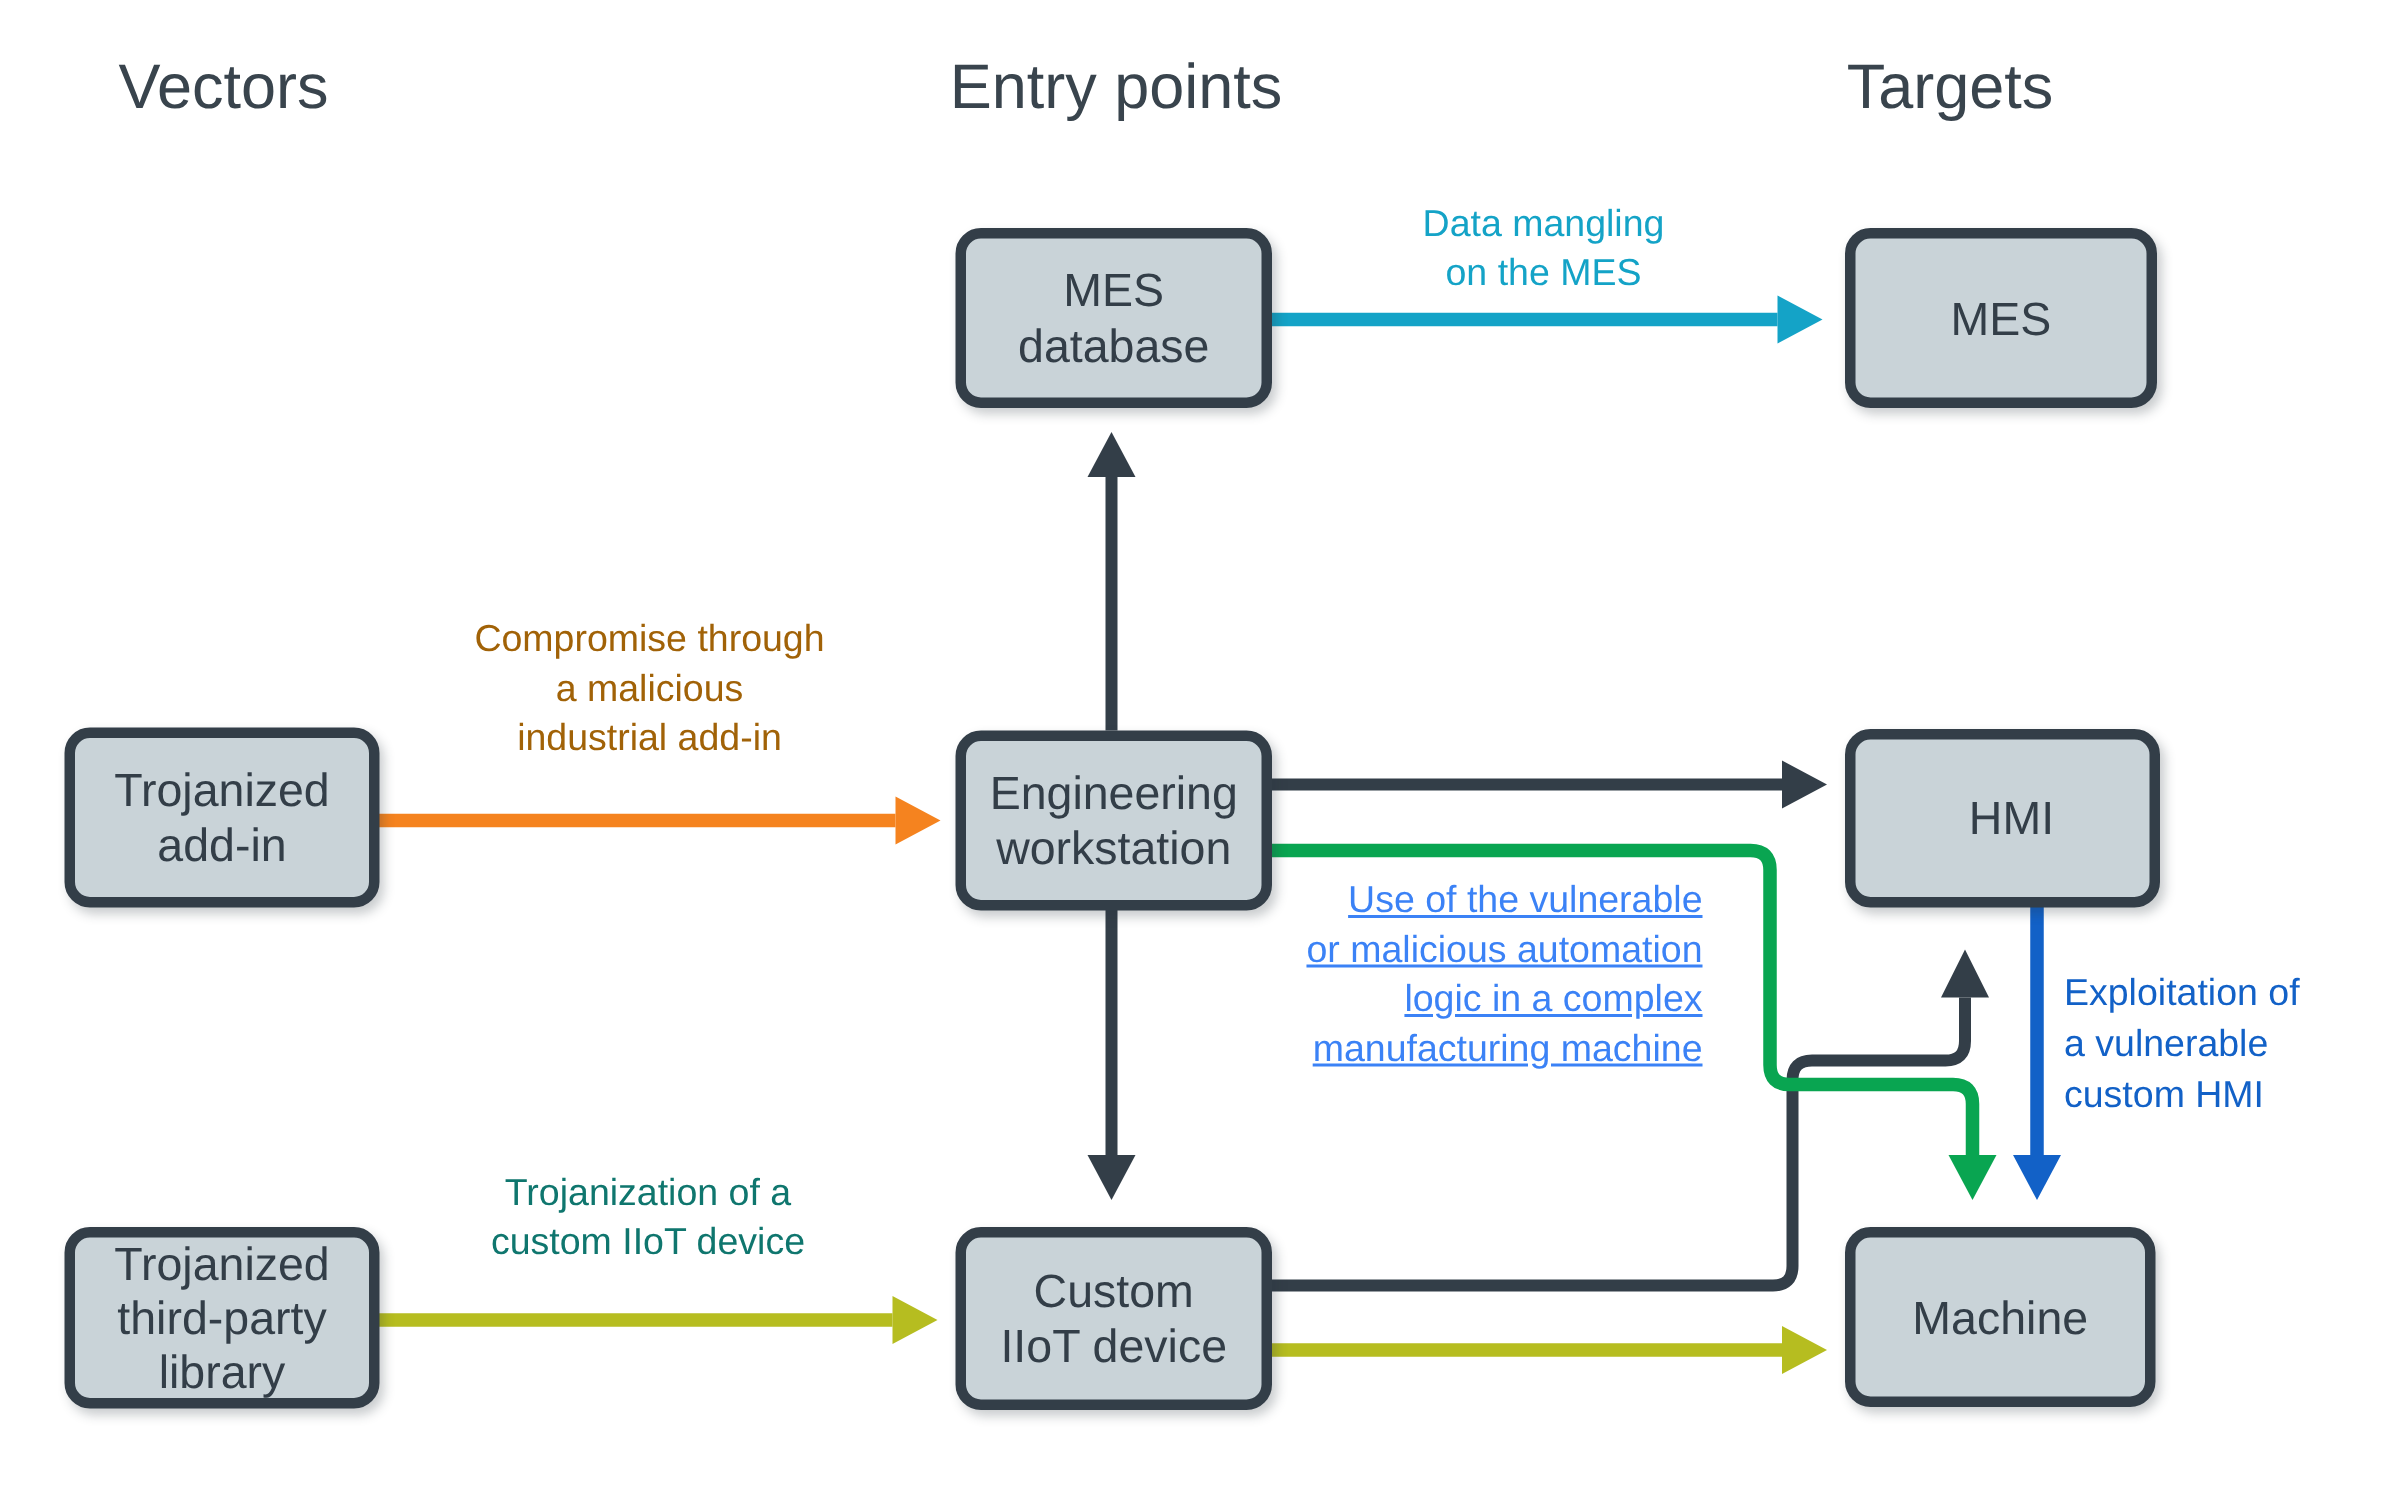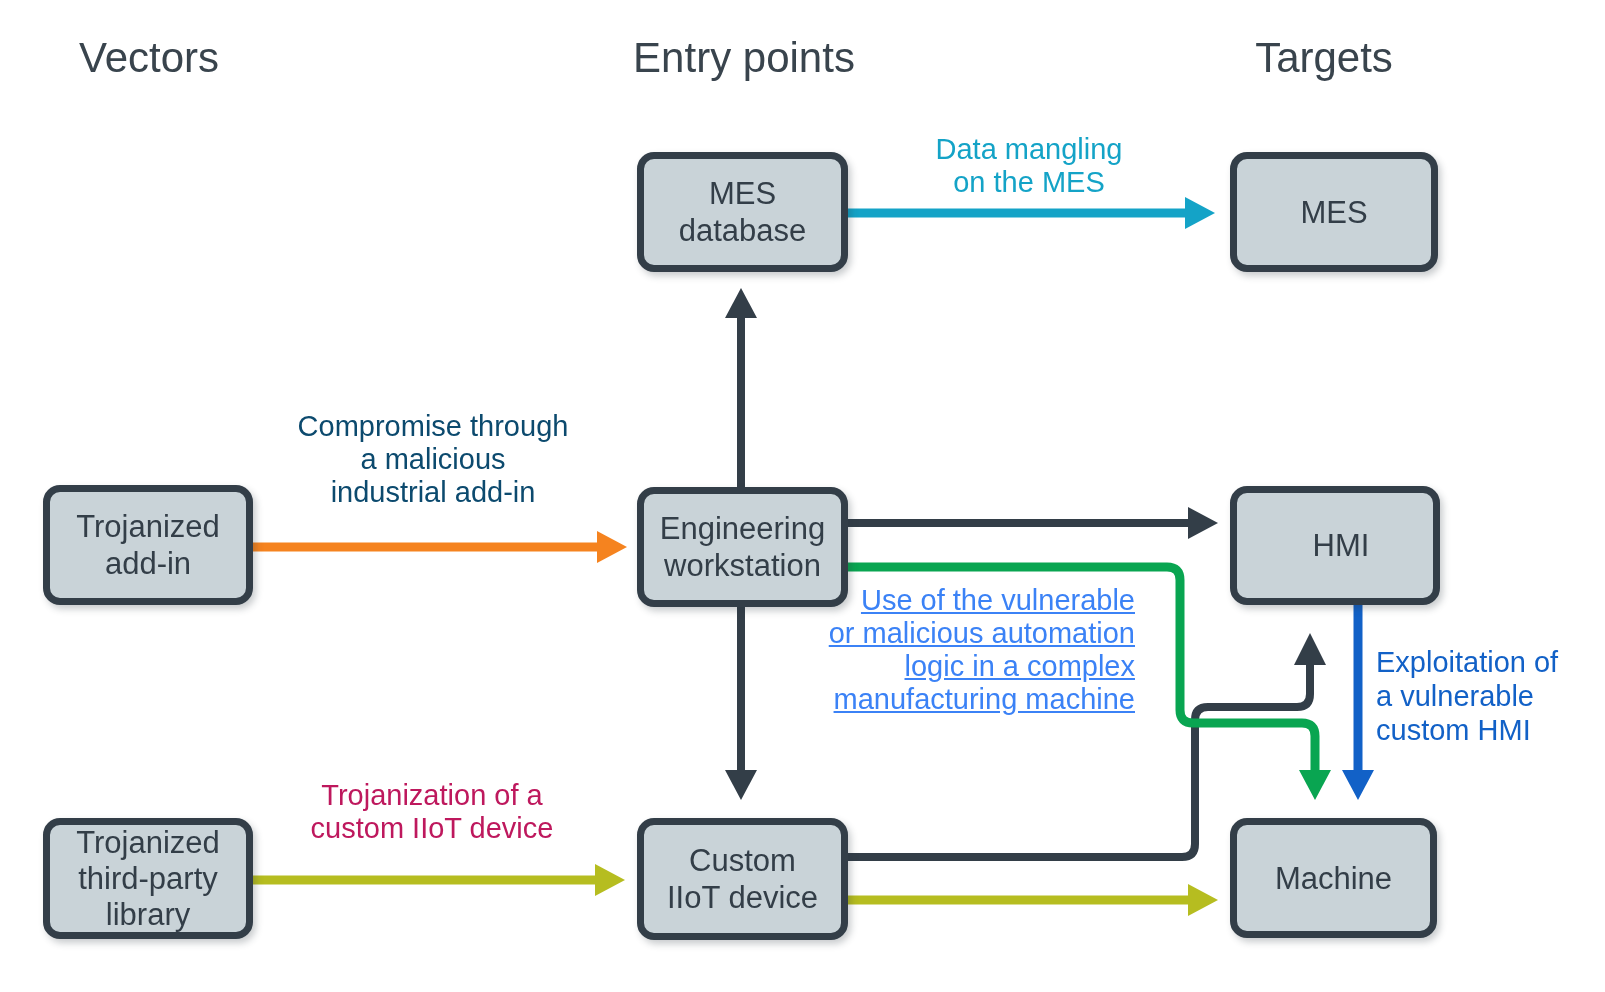--- a/index.html
+++ b/index.html
@@ -15,39 +15,39 @@
   .node{
     position:absolute;box-sizing:border-box;
     background:#C9D3D8;border:7px solid #333E48;border-radius:17px;
     display:flex;align-items:center;justify-content:center;
     box-shadow:3px 4px 7px rgba(40,50,60,0.25);
   }
   .node-label{
     font-size:31px;line-height:37px;color:#333E48;text-align:center;white-space:pre-line;
   }
   .edge-label{
-    position:absolute;font-size:29px;line-height:33px;font-weight:400;
+    position:absolute;font-size:25px;line-height:33px;font-weight:400;
     text-align:center;white-space:pre-line;transform:translateX(-50%);
   }
   .edge-label.align-right{transform:none;text-align:right;}
   .edge-label.align-left{transform:none;text-align:left;line-height:34px;}
   .lbl-cyan{color:#14A3C7;}
-  .lbl-orange{color:#0c4a6e;}
-  .lbl-olive{color:#be185d;}
+  .lbl-orange{color:#a16207;}
+  .lbl-olive{color:#0f766e;}
   .lbl-green{color:#3b82f6;text-decoration:underline;}
   .lbl-blue{color:#1261C7;}
 </style>
 </head>
 <body>
 
 <div class="stage">
 
   <div class="col-header" style="left:149px;top:34px;">Vectors</div>
   <div class="col-header" style="left:744px;top:34px;">Entry points</div>
-  <div class="col-header" style="left:1300px;top:34px;margin-left:24px;">Targets</div>
+  <div class="col-header" style="left:1300px;top:34px;">Targets</div>
 
   <svg class="edges" width="1605" height="992" viewBox="0 0 1605 992">
 
     <g>
       <line x1="741" y1="487" x2="741" y2="316" stroke-width="8" stroke="#333E48"></line>
       <polygon points="741,288 725,318 757,318" fill="#333E48"></polygon>
     </g>
 
     <g>
       <line x1="741" y1="605" x2="741" y2="772" stroke-width="8" stroke="#333E48"></line>

